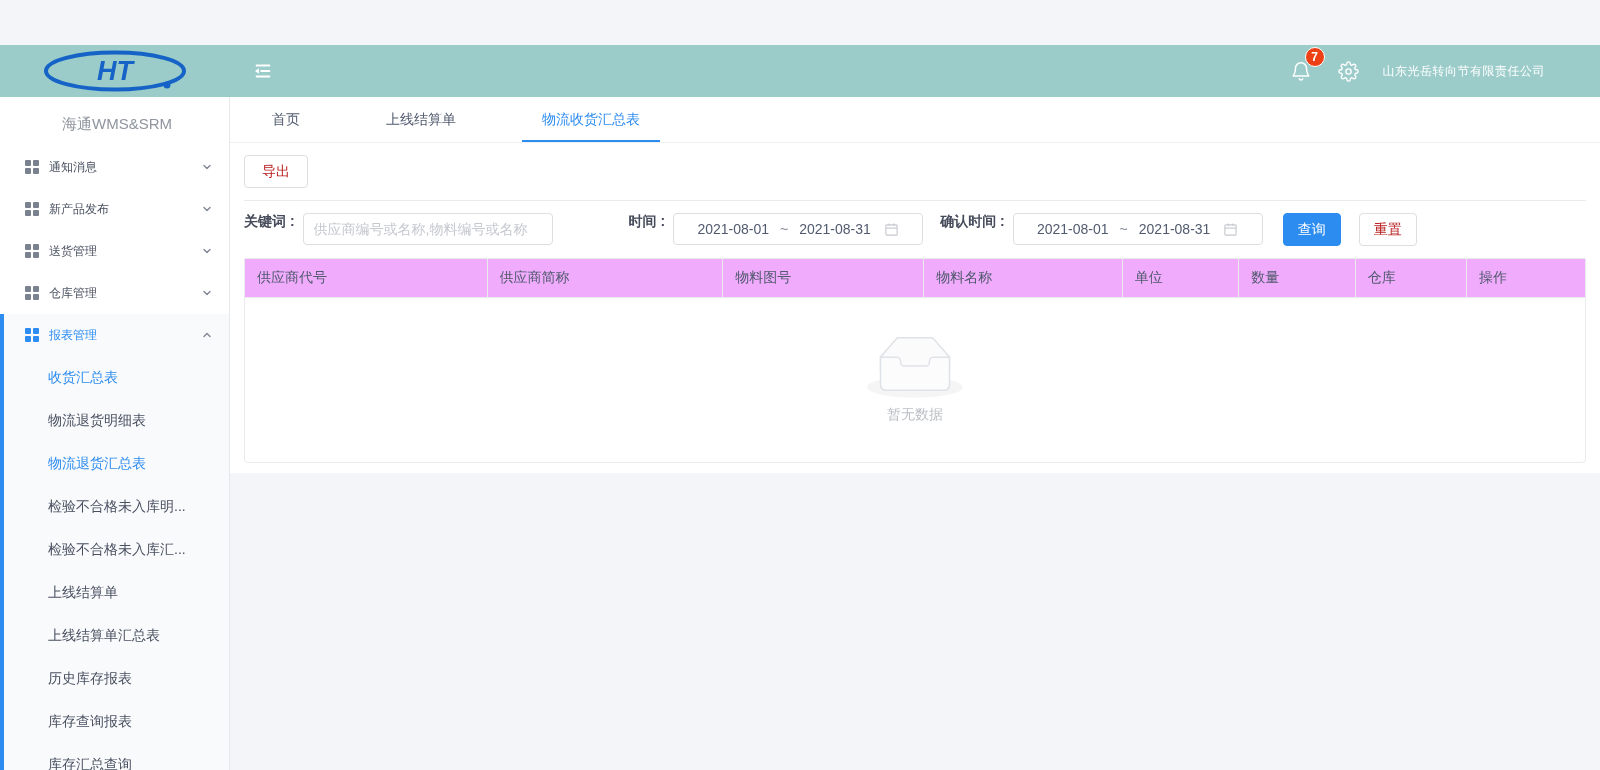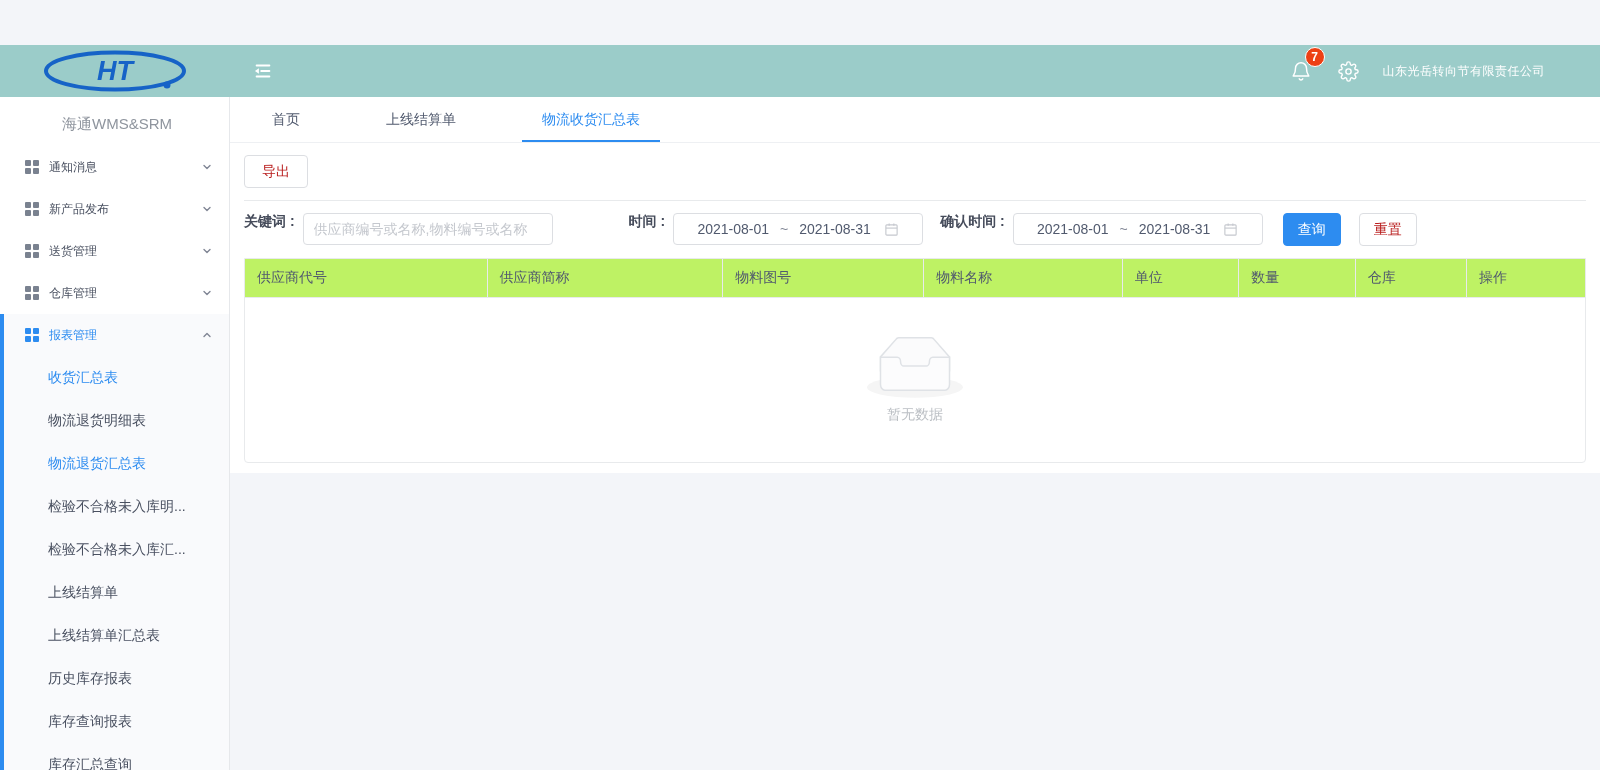--- a/index.html
+++ b/index.html
@@ -70,21 +70,21 @@
     display:flex; align-items:center; justify-content:center; gap:11px;
     font-size:14px; color:#515a6e; cursor:pointer; background:#fff;
   }
   .daterange .sep { color:#808695; }
   .daterange .cal { display:flex; margin-left:2px; }
   .btn-primary { background:#2d8cf0; border-color:#2d8cf0; color:#fff; width:58px; padding:0; margin-left:20px; }
   .btn-reset { width:58px; padding:0; margin-left:18px; }
 
   
   .table { border:1px solid #e8eaec; border-radius:0 0 4px 4px; }
-  .thead { display:flex; background:#bef264; border-bottom:1px solid #e8eaec; height:39px; }
+  .thead { display:flex; background:#f0abfc; border-bottom:1px solid #e8eaec; height:39px; }
   .th { display:flex; align-items:center; padding-left:12px; font-size:14px; color:#515a6e; border-right:1px solid #e8eaec; }
   .th:last-child { border-right:none; }
   .c1 { width:18.1%; } .c2 { width:17.6%; } .c3 { width:15.0%; } .c4 { width:14.8%; }
   .c5 { width:8.7%; }  .c6 { width:8.7%; }  .c7 { width:8.3%; }  .c8 { flex:1; }
   .tbody-empty { height:164px; display:flex; flex-direction:column; align-items:center; justify-content:center; }
   .empty-text { color:#bbbfc4; font-size:14px; margin-top:8px; }
 
   .filler { flex:1; background:#f3f5f9; }
 </style>
 </head>

